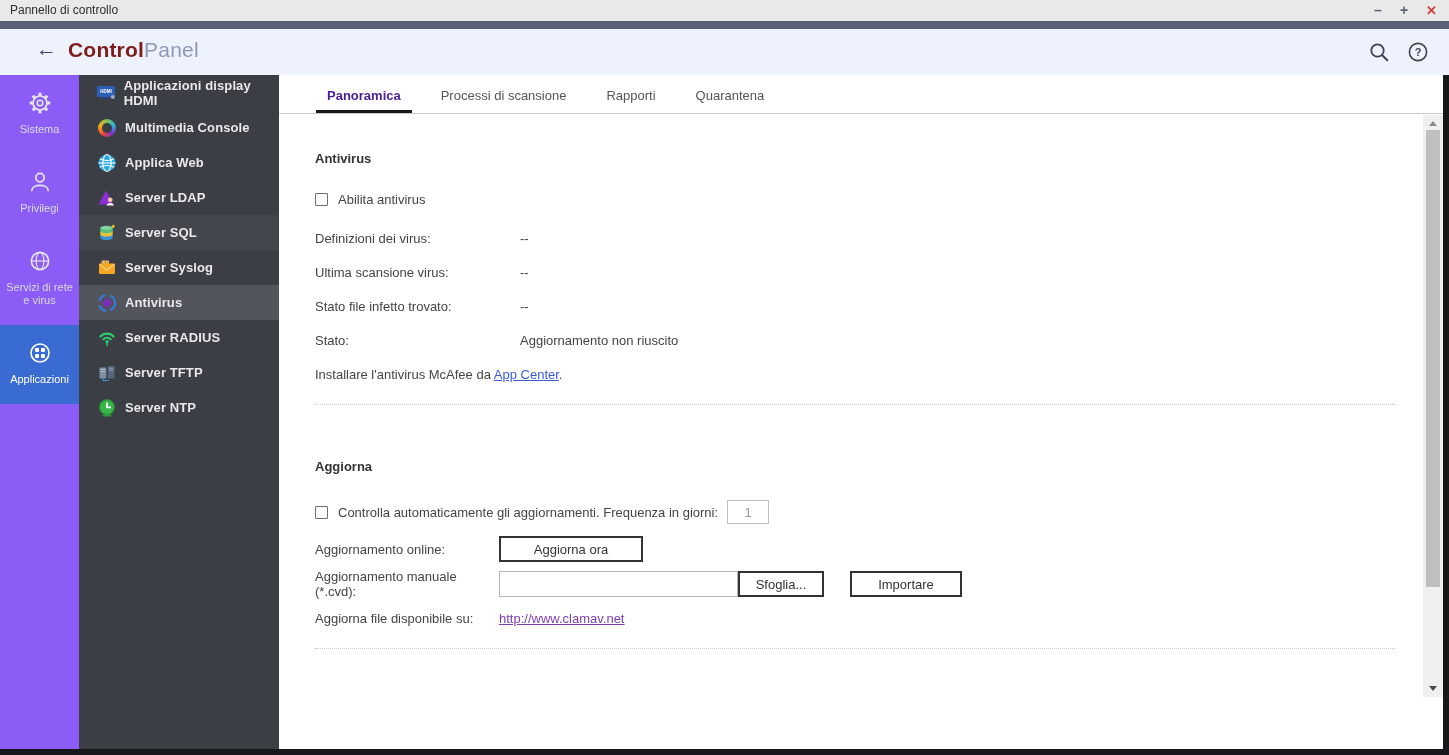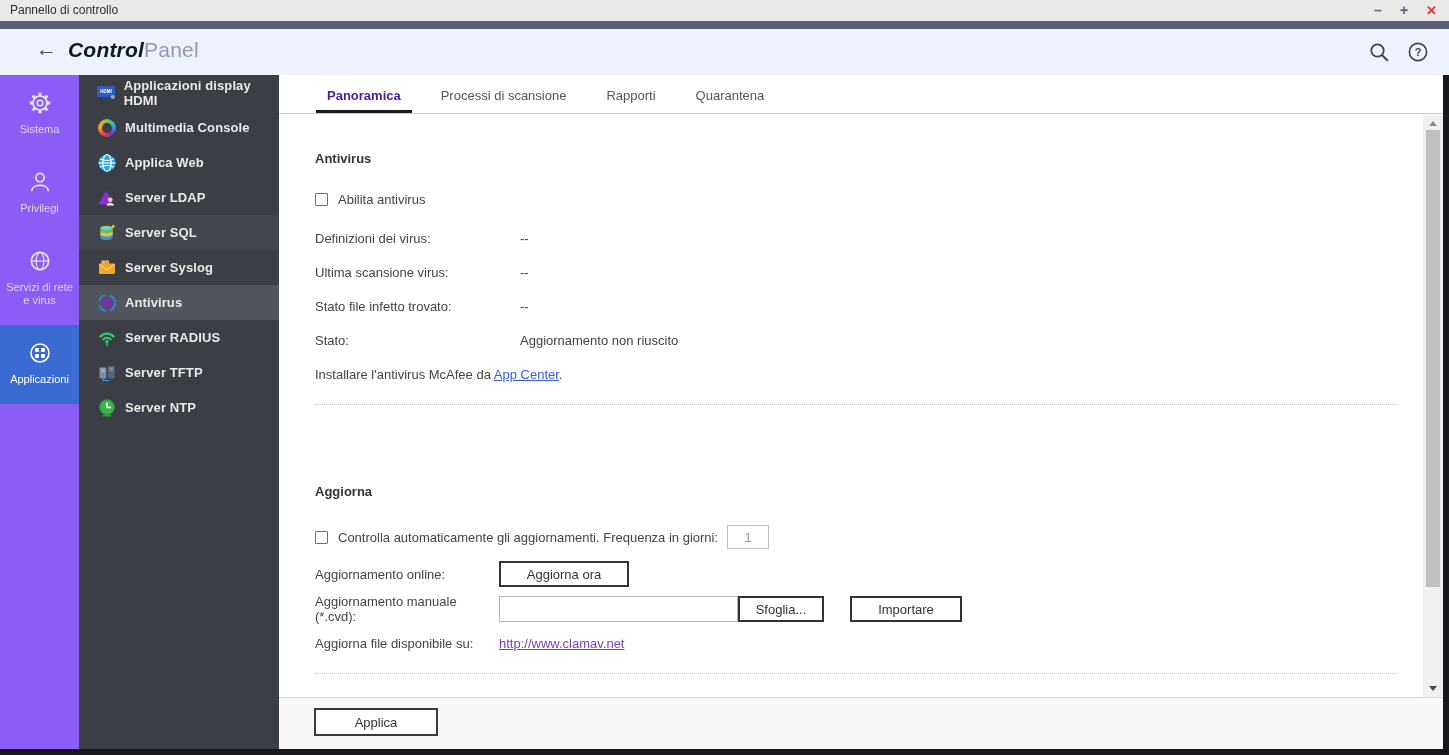--- a/index.html
+++ b/index.html
@@ -14,21 +14,21 @@
   .tb-controls { position:absolute; right:12px; top:0; height:21px; display:flex; gap:18px; align-items:center; }
   .tb-btn { font-size:14px; font-weight:bold; line-height:21px; cursor:default; }
   .tb-min,.tb-max { color:#5d6470; }
   .tb-close { color:#d63a3a; font-size:13px; }
   
   .band { position:absolute; top:21px; left:0; right:0; height:8px; background:#5a6078; }
   
   .header { position:absolute; top:29px; left:0; right:0; height:46px; background:#edf2fc; }
   .back { position:absolute; left:36px; top:8px; font-size:21px; color:#454b66; cursor:pointer; }
   .app-title { position:absolute; left:68px; top:9px; font-size:21px; letter-spacing:.2px; }
-  .app-bold { font-weight:bold; color:#0f172a;font-style:italic; }
+  .app-bold { font-weight:bold; color:#7f1d1d; }
   .app-light { color:#9098b4; }
   .hdr-icons { position:absolute; right:20px; top:12px; display:flex; gap:17px; }
   .hdr-icon { width:22px; height:22px; cursor:pointer; }
   
   .iconbar { position:absolute; top:75px; bottom:6px; left:0; width:79px; background:#8b5cf6; }
   .menubar { position:absolute; top:75px; bottom:6px; left:79px; width:200px; background:#3b3e45; }
   .content { position:absolute; top:75px; bottom:6px; left:279px; right:6px; background:#fff; }
   
   .ib-item { width:79px; padding:15px 2px 18px; text-align:center; color:#d9dadc; font-size:11px; cursor:pointer; }
   .ib-item .ib-icon { display:block; margin:0 auto 7px; width:26px; height:26px; }
@@ -45,40 +45,40 @@
   .mmc::after { content:""; position:absolute; inset:4px; border-radius:50%; background:#3b3e45; }
   
   .tabs { height:39px; border-bottom:1px solid #c9c9c9; display:flex; align-items:flex-end; padding-left:37px; }
   .tab { font-size:13px; color:#555; padding:0 11px 10px; margin-right:18px; cursor:pointer; white-space:nowrap; }
   .tab.active { color:#4c1d95; font-weight:bold; padding-bottom:7px; border-bottom:3px solid #1a1a1a; }
   
   .scrollwrap { position:absolute; top:40px; left:0; right:20px; bottom:52px; overflow:hidden; }
   .scroll-content { padding:0 28px 0 36px; }
   .section-heading { font-size:13px; font-weight:bold; color:#333; }
   .h-antivirus { margin-top:36px; }
-  .h-aggiorna { margin-top:79px; }
+  .h-aggiorna { margin-top:54px; }
   .h-quarantena { margin-top:47px; }
   .cb-row { display:flex; align-items:center; margin-top:26px; font-size:13px; color:#444; }
   .checkbox { width:13px; height:13px; background:#fff; border:1px solid #6f6f6f; border-radius:1px; margin-right:10px; flex:0 0 auto; cursor:pointer; }
   .kv-row { display:flex; margin-top:19px; font-size:13px; color:#444; }
   .kv-label { width:205px; flex:0 0 auto; }
   .note-row { margin-top:19px; font-size:13px; color:#444; }
   a.link-blue { color:#3b5bd9; text-decoration:underline; cursor:pointer; }
   a.link-purple { color:#7d3fb0; text-decoration:underline; cursor:pointer; }
   .divider { border-top:1px dotted #c8c8c8; margin-top:22px; }
   .freq-input { width:42px; height:24px; margin-left:9px; border:1px solid #c0c0c0; color:#9a9a9a;
                 text-align:center; font-size:13px; font-family:inherit; background:#fff; }
   .upd-row { display:flex; align-items:center; font-size:13px; color:#444; }
   .upd-label { width:184px; flex:0 0 auto; }
   .row-online { margin-top:12px; }
   .row-manual { margin-top:7px; }
   .row-source { margin-top:12px; }
   .btn { background:#fff; border:2px solid #333; color:#333; font-size:13px; font-family:inherit;
          height:26px; cursor:pointer; }
-  .btn-update { width:130px; }
+  .btn-update { width:144px; }
   .btn-browse { width:86px; }
   .btn-import { width:112px; margin-left:26px; }
   .manual-input { width:239px; height:26px; border:1px solid #b5b5b5; font-size:13px; font-family:inherit; padding:0 6px; }
   
   .vscroll { position:absolute; top:40px; right:0; width:20px; bottom:52px; background:#f0f0f0; }
   .vs-up { width:0; height:0; border-left:4px solid transparent; border-right:4px solid transparent;
            border-bottom:5px solid #8a8a8a; margin:6px auto 0; cursor:pointer; }
   .vs-thumb { position:absolute; top:15px; left:3px; right:3px; height:457px; background:#bfbfbf; cursor:pointer; }
   .vs-down { position:absolute; bottom:6px; left:6px; width:0; height:0; border-left:4px solid transparent;
              border-right:4px solid transparent; border-top:5px solid #4a4a4a; cursor:pointer; }
@@ -382,17 +382,14 @@
 
     </div>
   </div>
 
   <div class="vscroll">
     <div class="vs-up"></div>
     <div class="vs-thumb"></div>
     <div class="vs-down"></div>
   </div>
 
-  <div class="footer">
-    <button class="apply-btn">Applica</button>
-  </div>
 
 </div>
 
 </body></html>

